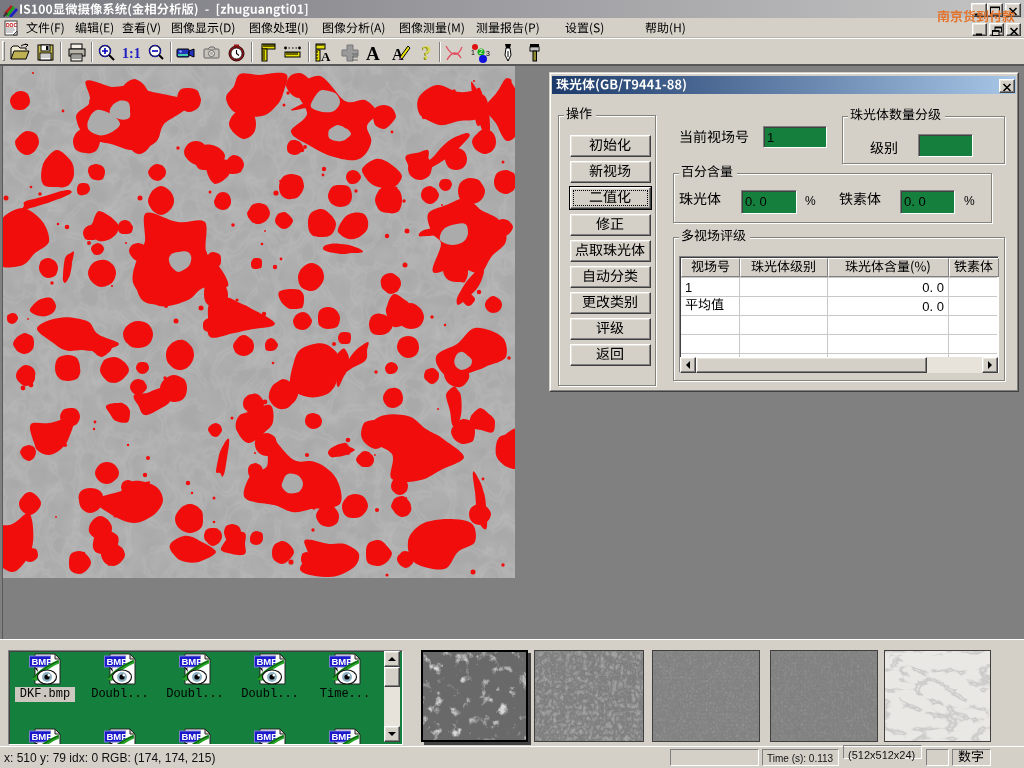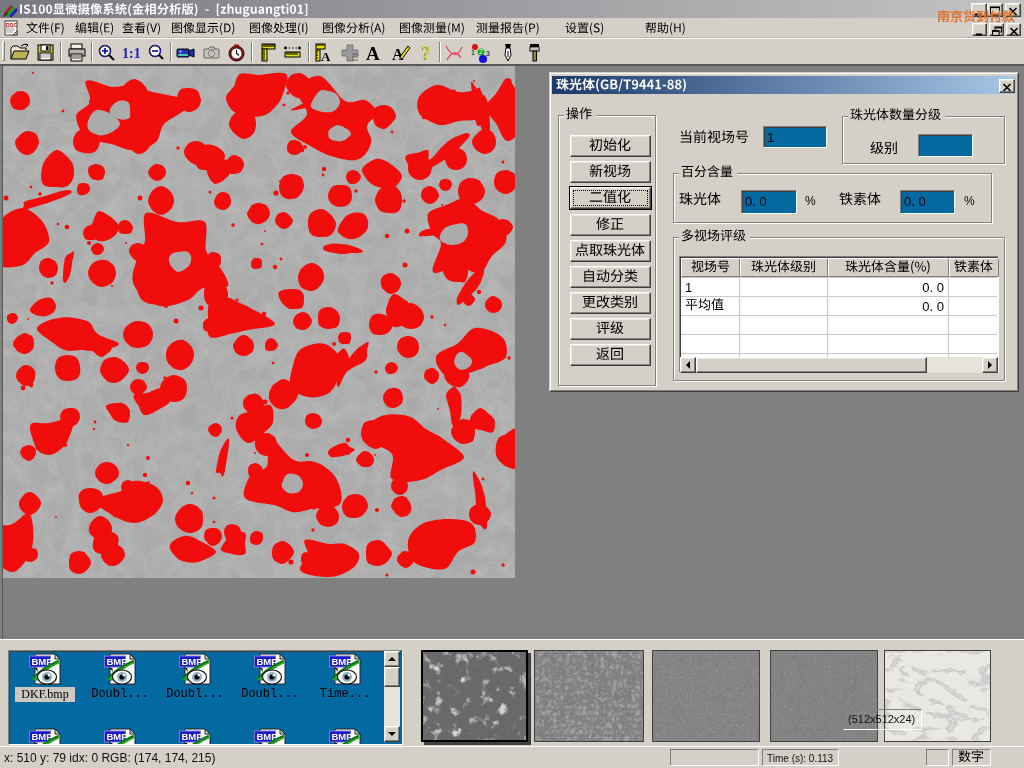--- a/index.html
+++ b/index.html
@@ -1,19 +1,19 @@
 <!DOCTYPE html>
 <html><head><meta charset="utf-8"><style>
 *{margin:0;padding:0;box-sizing:border-box}
 html,body{width:1024px;height:768px;overflow:hidden;background:#d4d0c8;
  font-family:"Liberation Sans",sans-serif;}
 .abs{position:absolute}
 .btn{background:#d4d0c8;border:1px solid;border-color:#ffffff #404040 #404040 #ffffff;
  box-shadow:inset -1px -1px 0 #808080,inset 1px 1px 0 #e8e4dc}
-.sunk{background:#0369a1;border:1px solid;border-color:#808080 #ffffff #ffffff #808080;
+.sunk{background:#15803d;border:1px solid;border-color:#808080 #ffffff #ffffff #808080;
  box-shadow:inset 1px 1px 0 #404040}
 .etch{border:1px solid #83837b;box-shadow:inset 1px 1px 0 #fff,1px 1px 0 #fff}
 .glabel{background:#d4d0c8;position:absolute;line-height:1}
 </style></head><body>
 <div class="abs" style="left:0;top:0;width:1024px;height:18px;background:linear-gradient(to right,#787880,#c4c4c4)"></div>
 <svg class="abs" style="left:3px;top:2px" width="15" height="15" viewBox="0 0 15 15">
 <path d="M1 11 L8 3 L10 5 L3 13 Z" fill="#b02020"></path>
 <path d="M3 13 L10 4 L12 6 L5 15 Z" fill="#20a020"></path>
 <path d="M6 14 L13 6 L15 8 L8 16 Z" fill="#2020c0"></path>
 <path d="M0 14 L3 10 L5 12 L1 15 Z" fill="#303030"></path>
@@ -780,21 +780,21 @@
 <rect x="0.5" y="3" width="21" height="11" fill="#1a1acc" stroke="#7a7ad0"></rect>
 <text x="2.5" y="12" font-size="9.5" font-weight="bold" fill="#fff" font-family="Liberation Sans">BMP</text>
 <path d="M3 26 C10 16 20 11 30 6.5 L30 10.5 C21 14.5 13 20 8 28 Z" fill="#28a428"></path>
 <path d="M4 25 C12 16 21 12 29 8" stroke="#0d5c0d" fill="none" stroke-width="1.2"></path>
 <ellipse cx="18" cy="24" rx="9.5" ry="7" fill="#fff" stroke="#111" stroke-width="1.2"></ellipse>
 <circle cx="18" cy="24" r="5" fill="#8fb2c3"></circle>
 <circle cx="18" cy="24" r="2.6" fill="#000"></circle>
 <circle cx="19.8" cy="22.3" r="1.2" fill="#fff"></circle>
 <path d="M9 19 L5 14 L8.5 15.5 L7.5 12 Z" fill="#000"></path>
 </svg></div>
-    <div class="abs" style="left:6px;top:36px;width:60px;height:15px;background:#ccc8c0;font-family:Liberation Serif, serif;font-size:12px;text-align:center;color:#000">DKF.bmp</div>
+    <div class="abs" style="left:6px;top:36px;width:60px;height:15px;background:#ccc8c0;font-family:Liberation Mono, monospace;font-size:12px;text-align:center;color:#000">DKF.bmp</div>
     <div class="abs" style="left:81px;top:36px;width:60px;height:15px;font-family:'Liberation Mono',monospace;font-size:12px;text-align:center;color:#000">Doubl...</div>
     <div class="abs" style="left:156px;top:36px;width:60px;height:15px;font-family:'Liberation Mono',monospace;font-size:12px;text-align:center;color:#000">Doubl...</div>
     <div class="abs" style="left:231px;top:36px;width:60px;height:15px;font-family:'Liberation Mono',monospace;font-size:12px;text-align:center;color:#000">Doubl...</div>
     <div class="abs" style="left:306px;top:36px;width:60px;height:15px;font-family:'Liberation Mono',monospace;font-size:12px;text-align:center;color:#000">Time...</div>
     <div class="abs" style="left:375px;top:0;width:16px;height:91px;background:#e7e3db"></div>
     <div class="abs btn" style="left:375px;top:0;width:16px;height:16px;text-align:center"><svg width="14" height="14" viewBox="0 0 14 14">
         <path d="M3 9 L7 5 L11 9 Z" fill="#000"></path>
       </svg></div>
     <div class="abs btn" style="left:375px;top:16px;width:16px;height:20px"></div>
     <div class="abs btn" style="left:375px;top:75px;width:16px;height:16px;text-align:center"><svg width="14" height="14" viewBox="0 0 14 14">
@@ -856,21 +856,21 @@
 <div class="abs" style="left:884px;top:650px;width:107px;height:92px;border:1px solid #404040"><svg width="100%" height="100%" preserveAspectRatio="none" viewBox="0 0 107 92">
       <rect width="107" height="92" fill="#eae8e4"></rect>
       <rect width="107" height="92" filter="url(#th5)"></rect>
     </svg></div>
 <div class="abs" style="left:0;top:746px;width:1024px;height:22px;background:#d4d0c8;border-top:1px solid #fff"></div>
 <div class="abs" style="left:4px;top:751px;font-size:12px;color:#111">x: 510 y: 79 idx: 0 RGB: (174, 174, 215)</div>
 <div class="abs" style="left:670px;top:749px;width:89px;height:17px;border:1px solid;border-color:#808080 #fff #fff #808080"></div>
 <div class="abs" style="left:762px;top:749px;width:77px;height:17px;border:1px solid;border-color:#808080 #fff #fff #808080">
     <div style="position:absolute;left:4px;top:3px;font-size:10px;color:#111;white-space:nowrap">Time (s): 0.113</div>
   </div>
-<div class="abs" style="left:843px;top:709px;width:79px;height:21px;border:1px solid;border-color:#808080 #fff #fff #808080">
+<div class="abs" style="left:843px;top:745px;width:79px;height:14px;border:1px solid;border-color:#808080 #fff #fff #808080">
     <div style="position:absolute;left:4px;top:3px;font-size:11px;color:#111;white-space:nowrap">(512x512x24)</div>
   </div>
 <div class="abs" style="left:926px;top:749px;width:23px;height:17px;border:1px solid;border-color:#808080 #fff #fff #808080"></div>
 <div class="abs" style="left:952px;top:749px;width:39px;height:17px;border:1px solid;border-color:#808080 #fff #fff #808080"></div>
 <svg style="position:absolute;left:958px;top:750px;overflow:visible" width="28" height="17" viewBox="0 0 28 17">
     <path transform="translate(0,11.2)" fill="#000000" d="M5.8 -10.7C5.5 -10.2 5.1 -9.4 4.8 -8.9L5.4 -8.6C5.8 -9.1 6.2 -9.7 6.6 -10.3ZM1.1 -10.3C1.5 -9.8 1.8 -9 1.9 -8.6L2.7 -8.9C2.6 -9.4 2.2 -10.1 1.9 -10.6ZM5.3 -3.4C5 -2.7 4.6 -2.1 4.1 -1.6C3.6 -1.9 3.1 -2.1 2.6 -2.3C2.8 -2.7 3 -3 3.2 -3.4ZM1.4 -2C2.1 -1.7 2.8 -1.4 3.4 -1.1C2.6 -0.5 1.6 -0.1 0.5 0.2C0.7 0.4 0.9 0.7 1 0.9C2.2 0.6 3.3 0.1 4.2 -0.7C4.7 -0.4 5.1 -0.1 5.4 0.1L6 -0.6C5.7 -0.8 5.3 -1 4.9 -1.2C5.6 -2 6.1 -2.9 6.4 -4L5.9 -4.2L5.7 -4.2H3.6L3.9 -4.9L3 -5C2.9 -4.8 2.8 -4.5 2.7 -4.2H0.9V-3.4H2.3C2 -2.9 1.7 -2.4 1.4 -2ZM3.3 -10.9V-8.5H0.7V-7.7H3C2.4 -6.9 1.4 -6 0.5 -5.7C0.7 -5.5 0.9 -5.1 1 -4.9C1.8 -5.3 2.7 -6.1 3.3 -6.8V-5.3H4.3V-7C4.9 -6.6 5.7 -6 6 -5.7L6.5 -6.4C6.2 -6.6 5.1 -7.3 4.4 -7.7H6.9V-8.5H4.3V-10.9ZM8.2 -10.8C7.9 -8.5 7.3 -6.3 6.3 -5C6.5 -4.8 6.8 -4.5 7 -4.4C7.3 -4.9 7.6 -5.4 7.9 -6.1C8.2 -4.8 8.5 -3.6 9 -2.6C8.3 -1.4 7.3 -0.4 5.9 0.3C6 0.5 6.3 0.9 6.4 1.1C7.7 0.4 8.7 -0.5 9.5 -1.7C10.2 -0.6 11 0.3 12 0.9C12.1 0.7 12.4 0.3 12.6 0.2C11.5 -0.4 10.7 -1.4 10 -2.6C10.7 -3.9 11.2 -5.5 11.4 -7.5H12.3V-8.4H8.6C8.8 -9.1 9 -9.9 9.1 -10.7ZM10.5 -7.5C10.3 -6 10 -4.7 9.5 -3.6C9 -4.8 8.7 -6.1 8.4 -7.5Z M19 -4.7V-3.9H13.9V-3H19V-0.2C19 0 18.9 0.1 18.7 0.1C18.4 0.1 17.6 0.1 16.7 0.1C16.9 0.3 17.1 0.8 17.1 1C18.3 1 18.9 1 19.4 0.9C19.9 0.7 20 0.4 20 -0.2V-3H25.1V-3.9H20V-4.4C21.2 -5 22.3 -5.9 23.1 -6.7L22.5 -7.2L22.2 -7.2H16V-6.2H21.3C20.6 -5.7 19.7 -5.1 19 -4.7ZM18.5 -10.7C18.8 -10.4 19 -9.9 19.2 -9.6H14V-6.9H15V-8.6H24V-6.9H25V-9.6H20.3C20.1 -10 19.8 -10.6 19.5 -11Z"></path>
   </svg>
 <svg style="position:absolute;left:937px;top:10px;overflow:visible" width="80" height="17" viewBox="0 0 80 17">
     <path transform="translate(0,11.2)" fill="#e2742e" d="M5.7 -11V-10H0.7V-8.5H5.7V-7.5H1.2V1.1H2.8V-6.1H5.3L4.1 -5.8C4.3 -5.3 4.6 -4.8 4.7 -4.4H3.6V-3.2H5.7V-2.3H3.3V-1.1H5.7V0.8H7.2V-1.1H9.7V-2.3H7.2V-3.2H9.4V-4.4H8.3C8.5 -4.8 8.8 -5.2 9.1 -5.7L7.7 -6.1C7.6 -5.6 7.2 -4.9 7 -4.4L7 -4.4H5.1L6.1 -4.7C5.9 -5.1 5.6 -5.7 5.3 -6.1H10.2V-0.4C10.2 -0.2 10.1 -0.2 9.9 -0.2C9.7 -0.2 8.9 -0.2 8.2 -0.2C8.4 0.2 8.7 0.7 8.7 1.1C9.8 1.1 10.6 1.1 11.1 0.9C11.6 0.7 11.8 0.3 11.8 -0.4V-7.5H7.4V-8.5H12.3V-10H7.4V-11Z M16.8 -6.1H22.2V-4.7H16.8ZM21.7 -1.9C22.4 -1.1 23.4 0.2 23.9 0.9L25.2 -0C24.8 -0.8 23.7 -1.9 22.9 -2.7ZM15.7 -2.7C15.3 -1.8 14.3 -0.8 13.5 -0.1C13.8 0.1 14.4 0.6 14.7 0.9C15.5 0.1 16.5 -1.1 17.2 -2.1ZM18.2 -10.7C18.4 -10.3 18.6 -9.9 18.8 -9.6H13.7V-8H25.2V-9.6H20.6C20.4 -10 20.1 -10.7 19.8 -11.2ZM15.2 -7.4V-3.3H18.7V-0.5C18.7 -0.3 18.7 -0.3 18.4 -0.3C18.2 -0.3 17.4 -0.3 16.7 -0.3C17 0.1 17.2 0.8 17.2 1.2C18.3 1.2 19.1 1.2 19.6 1C20.2 0.8 20.4 0.3 20.4 -0.4V-3.3H23.9V-7.4Z M31.7 -3.7V-2.7C31.7 -1.9 31.2 -0.8 26.7 -0.1C27 0.2 27.5 0.8 27.7 1.2C32.5 0.2 33.3 -1.3 33.3 -2.6V-3.7ZM32.9 -0.6C34.5 -0.2 36.5 0.6 37.5 1.2L38.4 -0.1C37.3 -0.6 35.2 -1.4 33.7 -1.7ZM28.2 -5.5V-1.3H29.8V-4.1H35.4V-1.5H37V-5.5ZM32.5 -11V-9.1C31.9 -9 31.3 -8.9 30.7 -8.7C30.9 -8.4 31.1 -7.9 31.2 -7.6L32.5 -7.9C32.5 -6.5 33 -6.1 34.6 -6.1C34.9 -6.1 36.3 -6.1 36.7 -6.1C37.9 -6.1 38.4 -6.5 38.5 -8.1C38.1 -8.2 37.5 -8.4 37.2 -8.6C37.1 -7.6 37 -7.4 36.5 -7.4C36.2 -7.4 35 -7.4 34.8 -7.4C34.2 -7.4 34.1 -7.5 34.1 -7.9V-8.2C35.6 -8.6 37.1 -9.1 38.2 -9.6L37.3 -10.8C36.4 -10.3 35.3 -9.9 34.1 -9.5V-11ZM30 -11.2C29.2 -10.1 27.8 -9.1 26.4 -8.4C26.7 -8.2 27.3 -7.6 27.5 -7.3C27.9 -7.6 28.3 -7.8 28.8 -8.1V-5.9H30.3V-9.5C30.7 -9.8 31.1 -10.2 31.4 -10.6Z M47.1 -9.8V-1.9H48.5V-9.8ZM49.6 -10.9V-0.8C49.6 -0.6 49.5 -0.5 49.3 -0.5C49.1 -0.5 48.3 -0.5 47.7 -0.5C47.9 -0.1 48.1 0.6 48.2 1C49.2 1 49.9 0.9 50.5 0.7C50.9 0.4 51.1 0 51.1 -0.8V-10.9ZM39.7 -0.8 40 0.7C41.8 0.4 44.3 -0.1 46.5 -0.5L46.4 -1.9L44 -1.4V-3H46.3V-4.3H44V-5.5H42.5V-4.3H40.1V-3H42.5V-1.2C41.4 -1 40.4 -0.9 39.7 -0.8ZM40.5 -5.5C40.9 -5.7 41.5 -5.7 45.1 -6C45.2 -5.8 45.3 -5.6 45.4 -5.4L46.6 -6.1C46.2 -6.9 45.4 -8.1 44.7 -8.9H46.6V-10.3H39.8V-8.9H41.4C41.1 -8.2 40.8 -7.7 40.7 -7.5C40.4 -7.2 40.2 -7 40 -6.9C40.2 -6.5 40.4 -5.8 40.5 -5.5ZM43.6 -8.3C43.8 -8 44.1 -7.6 44.3 -7.2L42 -7.1C42.4 -7.6 42.8 -8.3 43.1 -8.9H44.7Z M57.1 -5.1C57.7 -4.1 58.5 -2.7 58.8 -1.9L60.3 -2.7C59.9 -3.5 59.1 -4.8 58.5 -5.7ZM61.5 -10.9V-8.2H56.6V-6.7H61.5V-0.7C61.5 -0.4 61.4 -0.3 61.1 -0.3C60.8 -0.3 59.6 -0.3 58.6 -0.4C58.9 0 59.1 0.7 59.2 1.2C60.7 1.2 61.6 1.2 62.3 0.9C62.9 0.7 63.1 0.3 63.1 -0.7V-6.7H64.6V-8.2H63.1V-10.9ZM55.5 -11C54.8 -9.1 53.6 -7.2 52.3 -6C52.6 -5.6 53.1 -4.7 53.2 -4.4C53.6 -4.7 53.9 -5 54.2 -5.4V1.1H55.8V-7.8C56.2 -8.7 56.7 -9.6 57 -10.5Z M66.2 -2.8C66 -1.9 65.6 -0.9 65.2 -0.3C65.6 -0.2 66.2 0.1 66.4 0.3C66.8 -0.4 67.2 -1.5 67.5 -2.5ZM69.7 -2.4C70 -1.7 70.4 -0.8 70.5 -0.3L71.7 -0.8C71.6 -1.4 71.2 -2.2 70.9 -2.8ZM73.5 -6.4V-5.8C73.5 -4.2 73.3 -1.7 71.2 0.1C71.6 0.4 72.1 0.9 72.4 1.2C73.4 0.3 74 -0.8 74.4 -1.9C74.9 -0.6 75.6 0.5 76.7 1.1C76.9 0.7 77.4 0.1 77.7 -0.2C76.3 -0.9 75.4 -2.6 75 -4.6C75 -5 75 -5.4 75 -5.8V-6.4ZM67.9 -11V-10H65.6V-8.7H67.9V-8.1H65.9V-6.8H71.4V-8.1H69.4V-8.7H71.7V-10H69.4V-11ZM65.4 -4.3V-3.1H67.9V-0.3C67.9 -0.2 67.9 -0.2 67.7 -0.2C67.6 -0.2 67.2 -0.2 66.8 -0.2C67 0.2 67.1 0.8 67.2 1.2C67.9 1.2 68.4 1.1 68.8 0.9C69.3 0.7 69.4 0.3 69.4 -0.3V-3.1H71.8V-4.3ZM76.3 -8.7 76.1 -8.7H73.7C73.9 -9.4 74 -10.1 74.1 -10.8L72.6 -11C72.4 -9.2 72 -7.4 71.3 -6.1V-6.2H66V-4.9H71.3V-5.5C71.6 -5.2 72.1 -4.9 72.3 -4.7C72.7 -5.4 73.1 -6.3 73.4 -7.3H75.9C75.8 -6.5 75.6 -5.7 75.4 -5.1L76.7 -4.7C77 -5.7 77.4 -7.2 77.6 -8.5L76.6 -8.8Z"></path>
   </svg>

